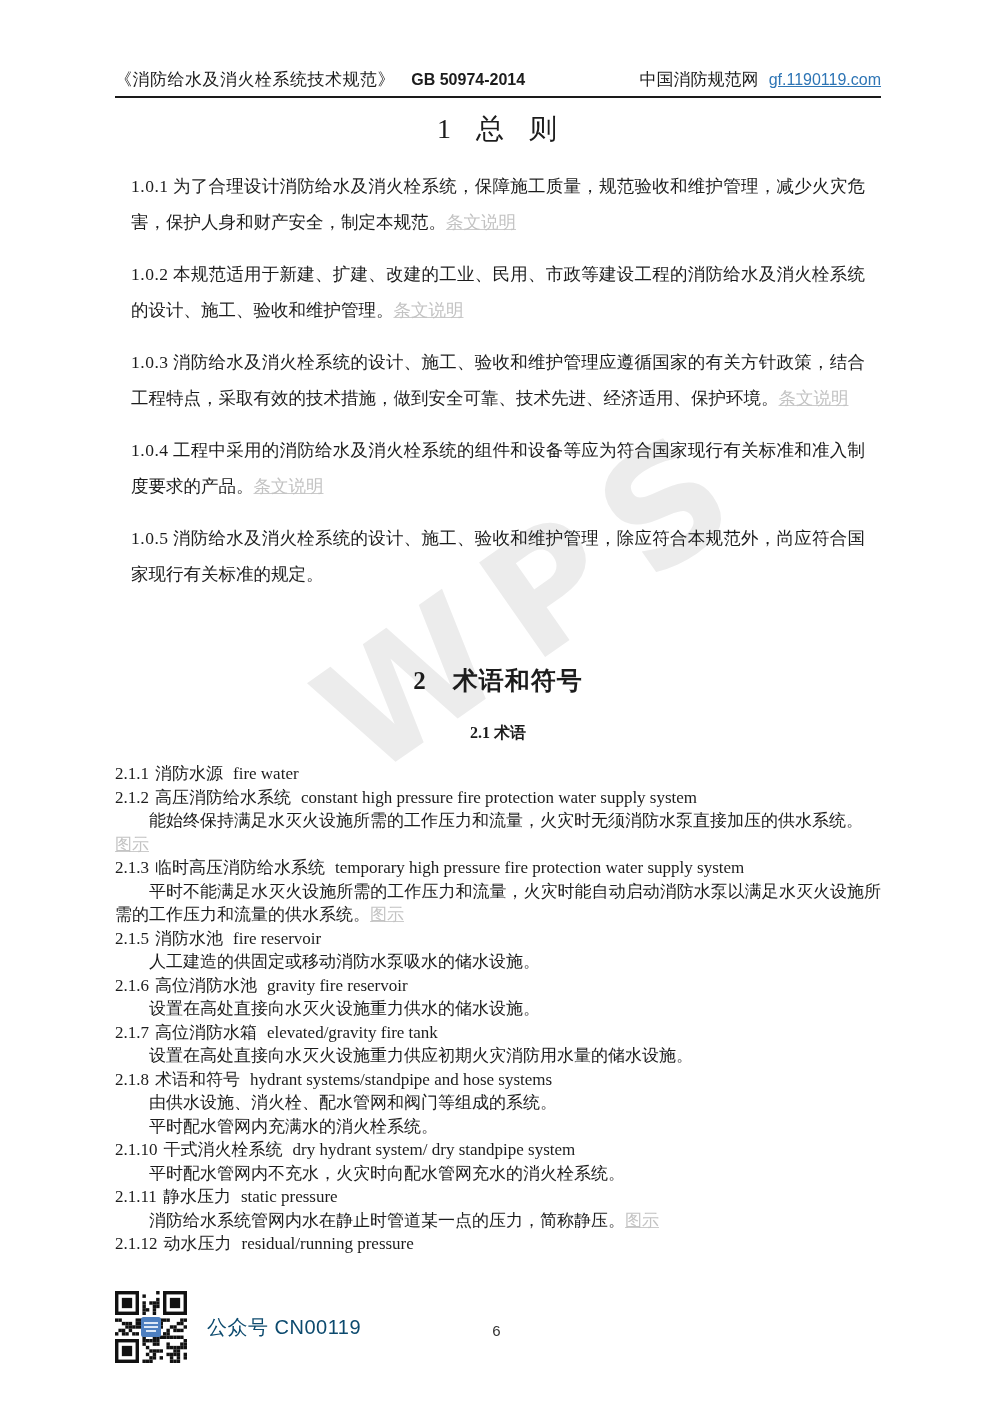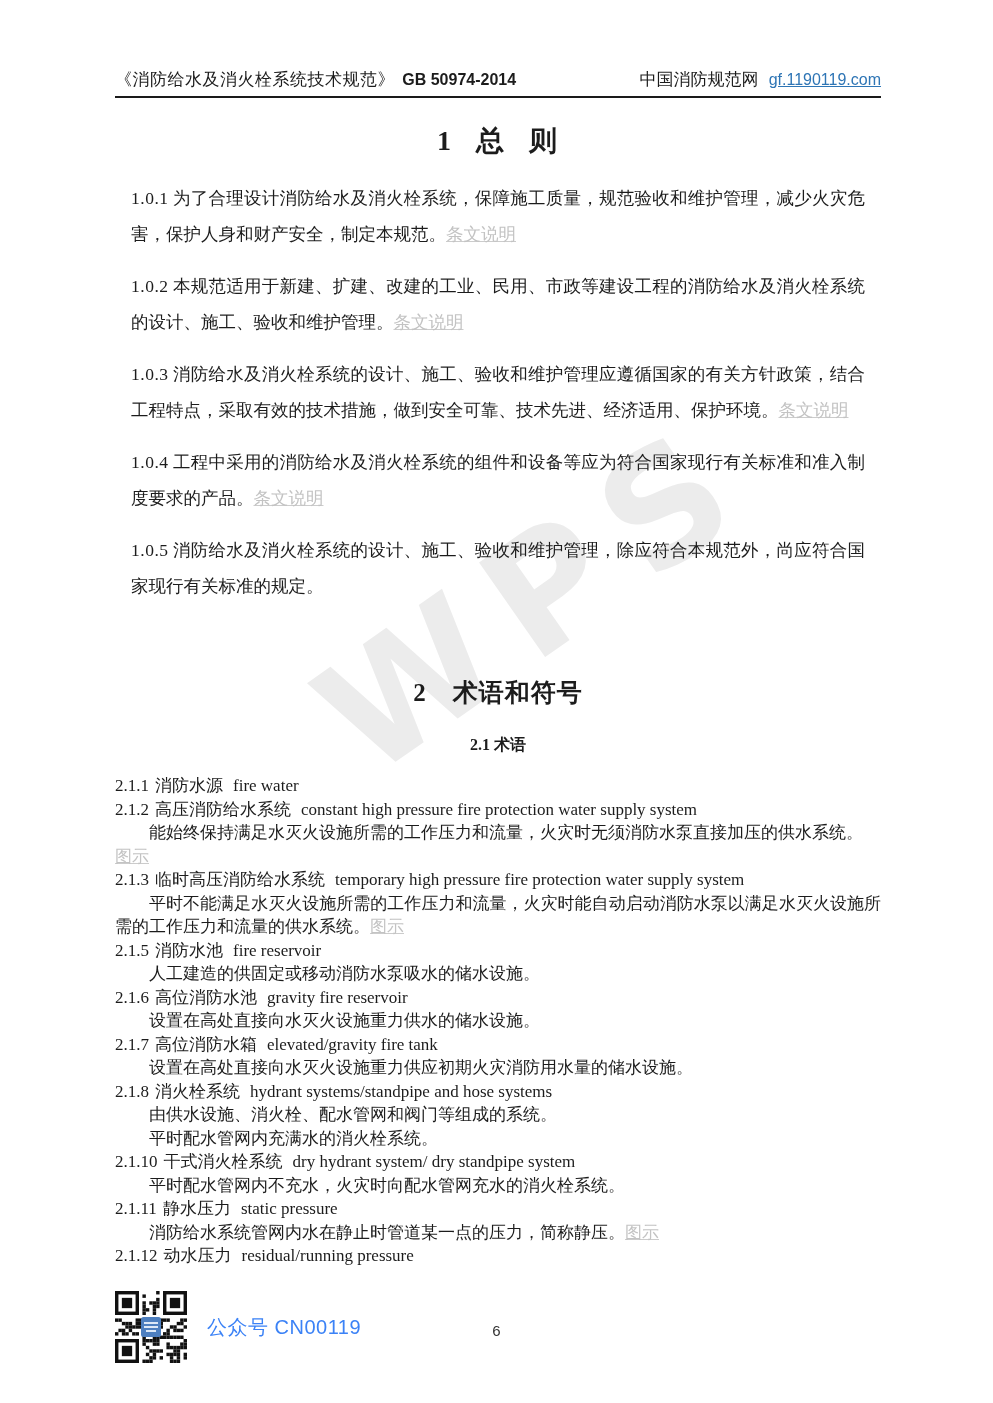--- a/index.html
+++ b/index.html
@@ -38,34 +38,34 @@
   .content{position:relative;z-index:1;padding:68px 112px 0 115px;}
   
   .hdr{
     display:flex;justify-content:space-between;align-items:baseline;
     font-size:17px;
     padding-bottom:5px;
     border-bottom:2px solid var(--rule);
     white-space:nowrap;
   }
   .hdr .book{letter-spacing:0.5px;}
-  .hdr .std{font-family:"Liberation Sans","DejaVu Sans",sans-serif;font-weight:bold;margin-left:3px;font-size:16px;}
+  .hdr .std{font-family:"Liberation Sans","DejaVu Sans",sans-serif;font-weight:bold;margin-left:12px;font-size:16px;}
   .hdr .site{margin-right:6px;}
   .site-link{
     color:var(--link-blue);
     text-decoration:underline;
     font-family:"Liberation Sans","DejaVu Sans",sans-serif;
     font-size:16px;
     cursor:pointer;
   }
   
   h1.ch1{
-    text-align:center;font-size:28px;font-weight:bold;
+    text-align:center;font-size:28px;font-weight:normal;
     word-spacing:14px;letter-spacing:2px;
-    margin:24px 0 20px 0;
+    margin:12px 0 20px 0;
   }
   h2.ch2{
     text-align:center;font-size:25px;font-weight:bold;
     letter-spacing:1px;
     margin:72px 0 0 0;
   }
   h3.sec{
     text-align:center;font-size:16px;font-weight:bold;
     margin:26px 0 18px 0;
   }
@@ -90,21 +90,21 @@
   .term-def{text-indent:2em;text-align:justify;}
   .diagram-line{text-indent:0;}
   
   .footer{
     position:absolute;left:115px;top:1291px;z-index:1;
     display:flex;align-items:center;gap:20px;
   }
   .qr-wrap{width:72px;height:72px;}
   .qr-label{
     font-family:"Liberation Sans","DejaVu Sans",sans-serif;
-    font-size:20px;color:#3b82f6;letter-spacing:0.5px;
+    font-size:20px;color:#0c4a6e;letter-spacing:0.5px;
   }
   .page-num{
     position:absolute;left:0;right:0;top:1322px;z-index:1;
     text-align:center;
     font-family:"Liberation Sans","DejaVu Sans",sans-serif;
     font-size:15px;color:#333;
   }
 </style>
 </head>
 <body>
@@ -160,21 +160,21 @@
         </div>
         <div class="term">
           <p class="term-head"><span>2.1.6</span><span class="zh">高位消防水池</span><span class="en">gravity fire reservoir</span></p>
           <p class="term-def">设置在高处直接向水灭火设施重力供水的储水设施。</p>
         </div>
         <div class="term">
           <p class="term-head"><span>2.1.7</span><span class="zh">高位消防水箱</span><span class="en">elevated/gravity fire tank</span></p>
           <p class="term-def">设置在高处直接向水灭火设施重力供应初期火灾消防用水量的储水设施。</p>
         </div>
         <div class="term">
-          <p class="term-head"><span>2.1.8</span><span class="zh">消火栓系统</span><span class="en">hydrant systems/standpipe and hose systems</span></p>
+          <p class="term-head"><span>2.1.8</span><span class="zh">术语和符号</span><span class="en">hydrant systems/standpipe and hose systems</span></p>
           <p class="term-def">由供水设施、消火栓、配水管网和阀门等组成的系统。</p>
         </div>
         <div class="term">
           <p class="term-def">平时配水管网内充满水的消火栓系统。</p>
         </div>
         <div class="term">
           <p class="term-head"><span>2.1.10</span><span class="zh">干式消火栓系统</span><span class="en">dry hydrant system/ dry standpipe system</span></p>
           <p class="term-def">平时配水管网内不充水，火灾时向配水管网充水的消火栓系统。</p>
         </div>
         <div class="term">

